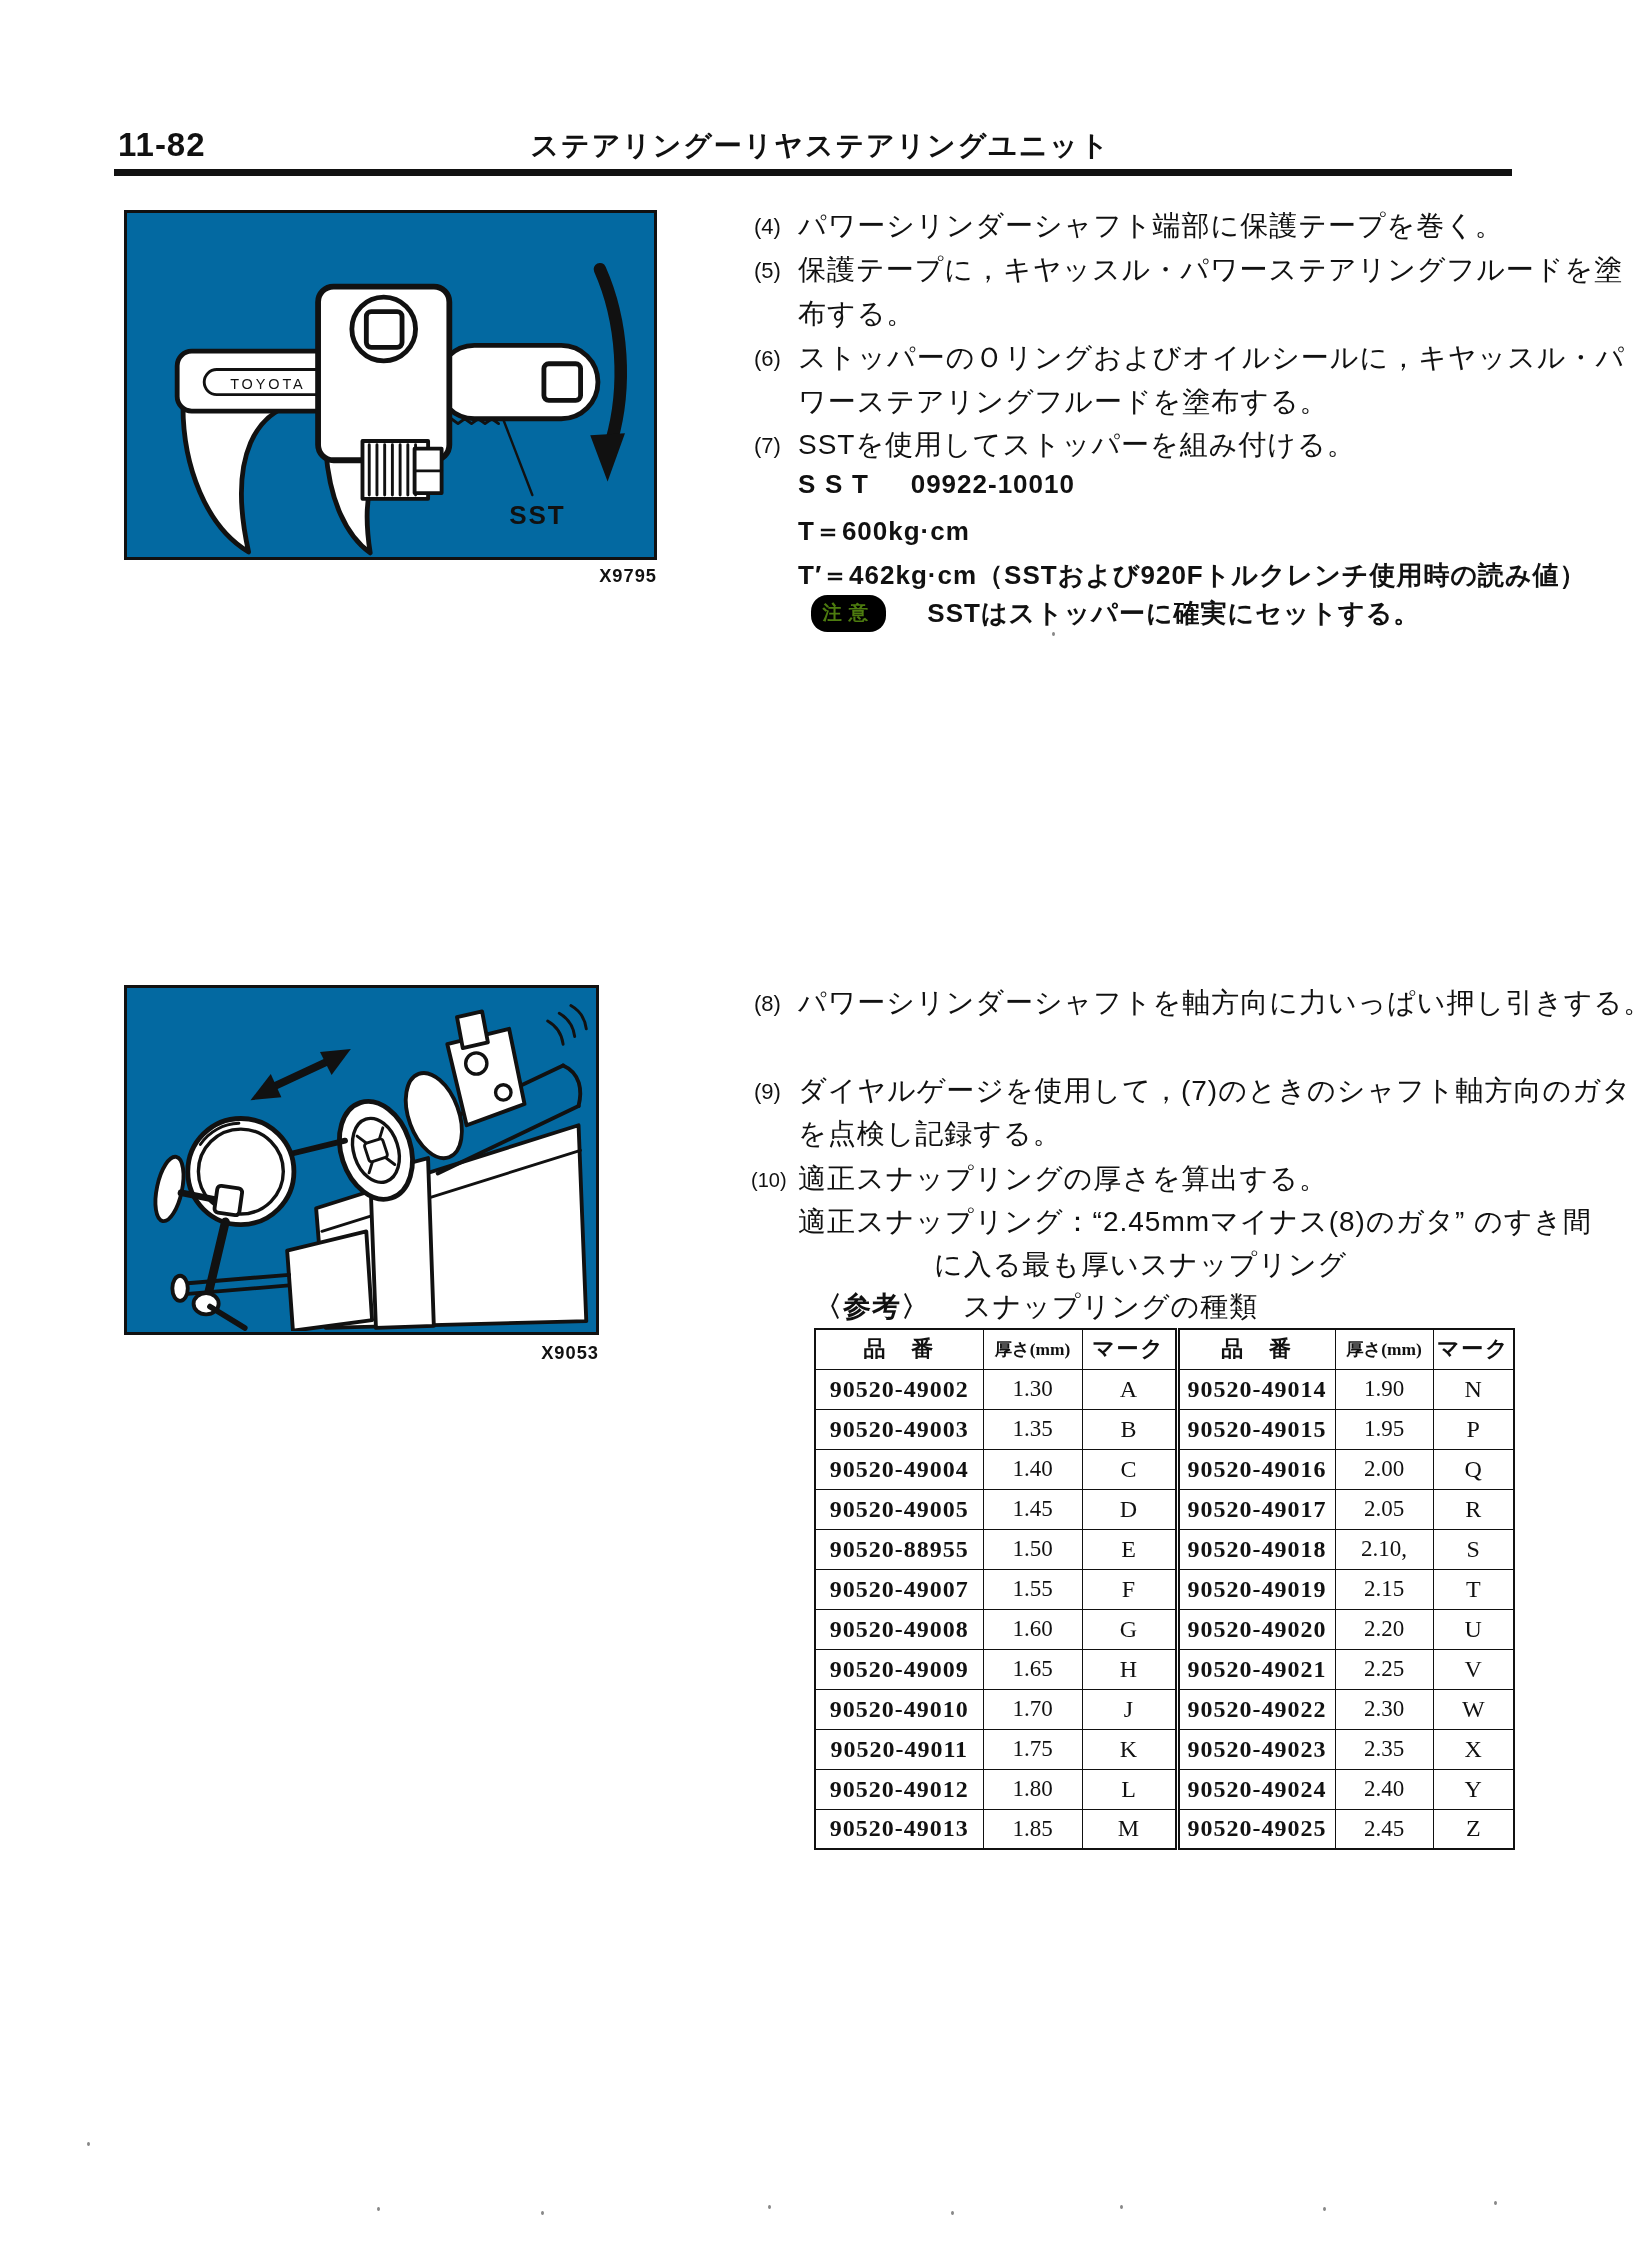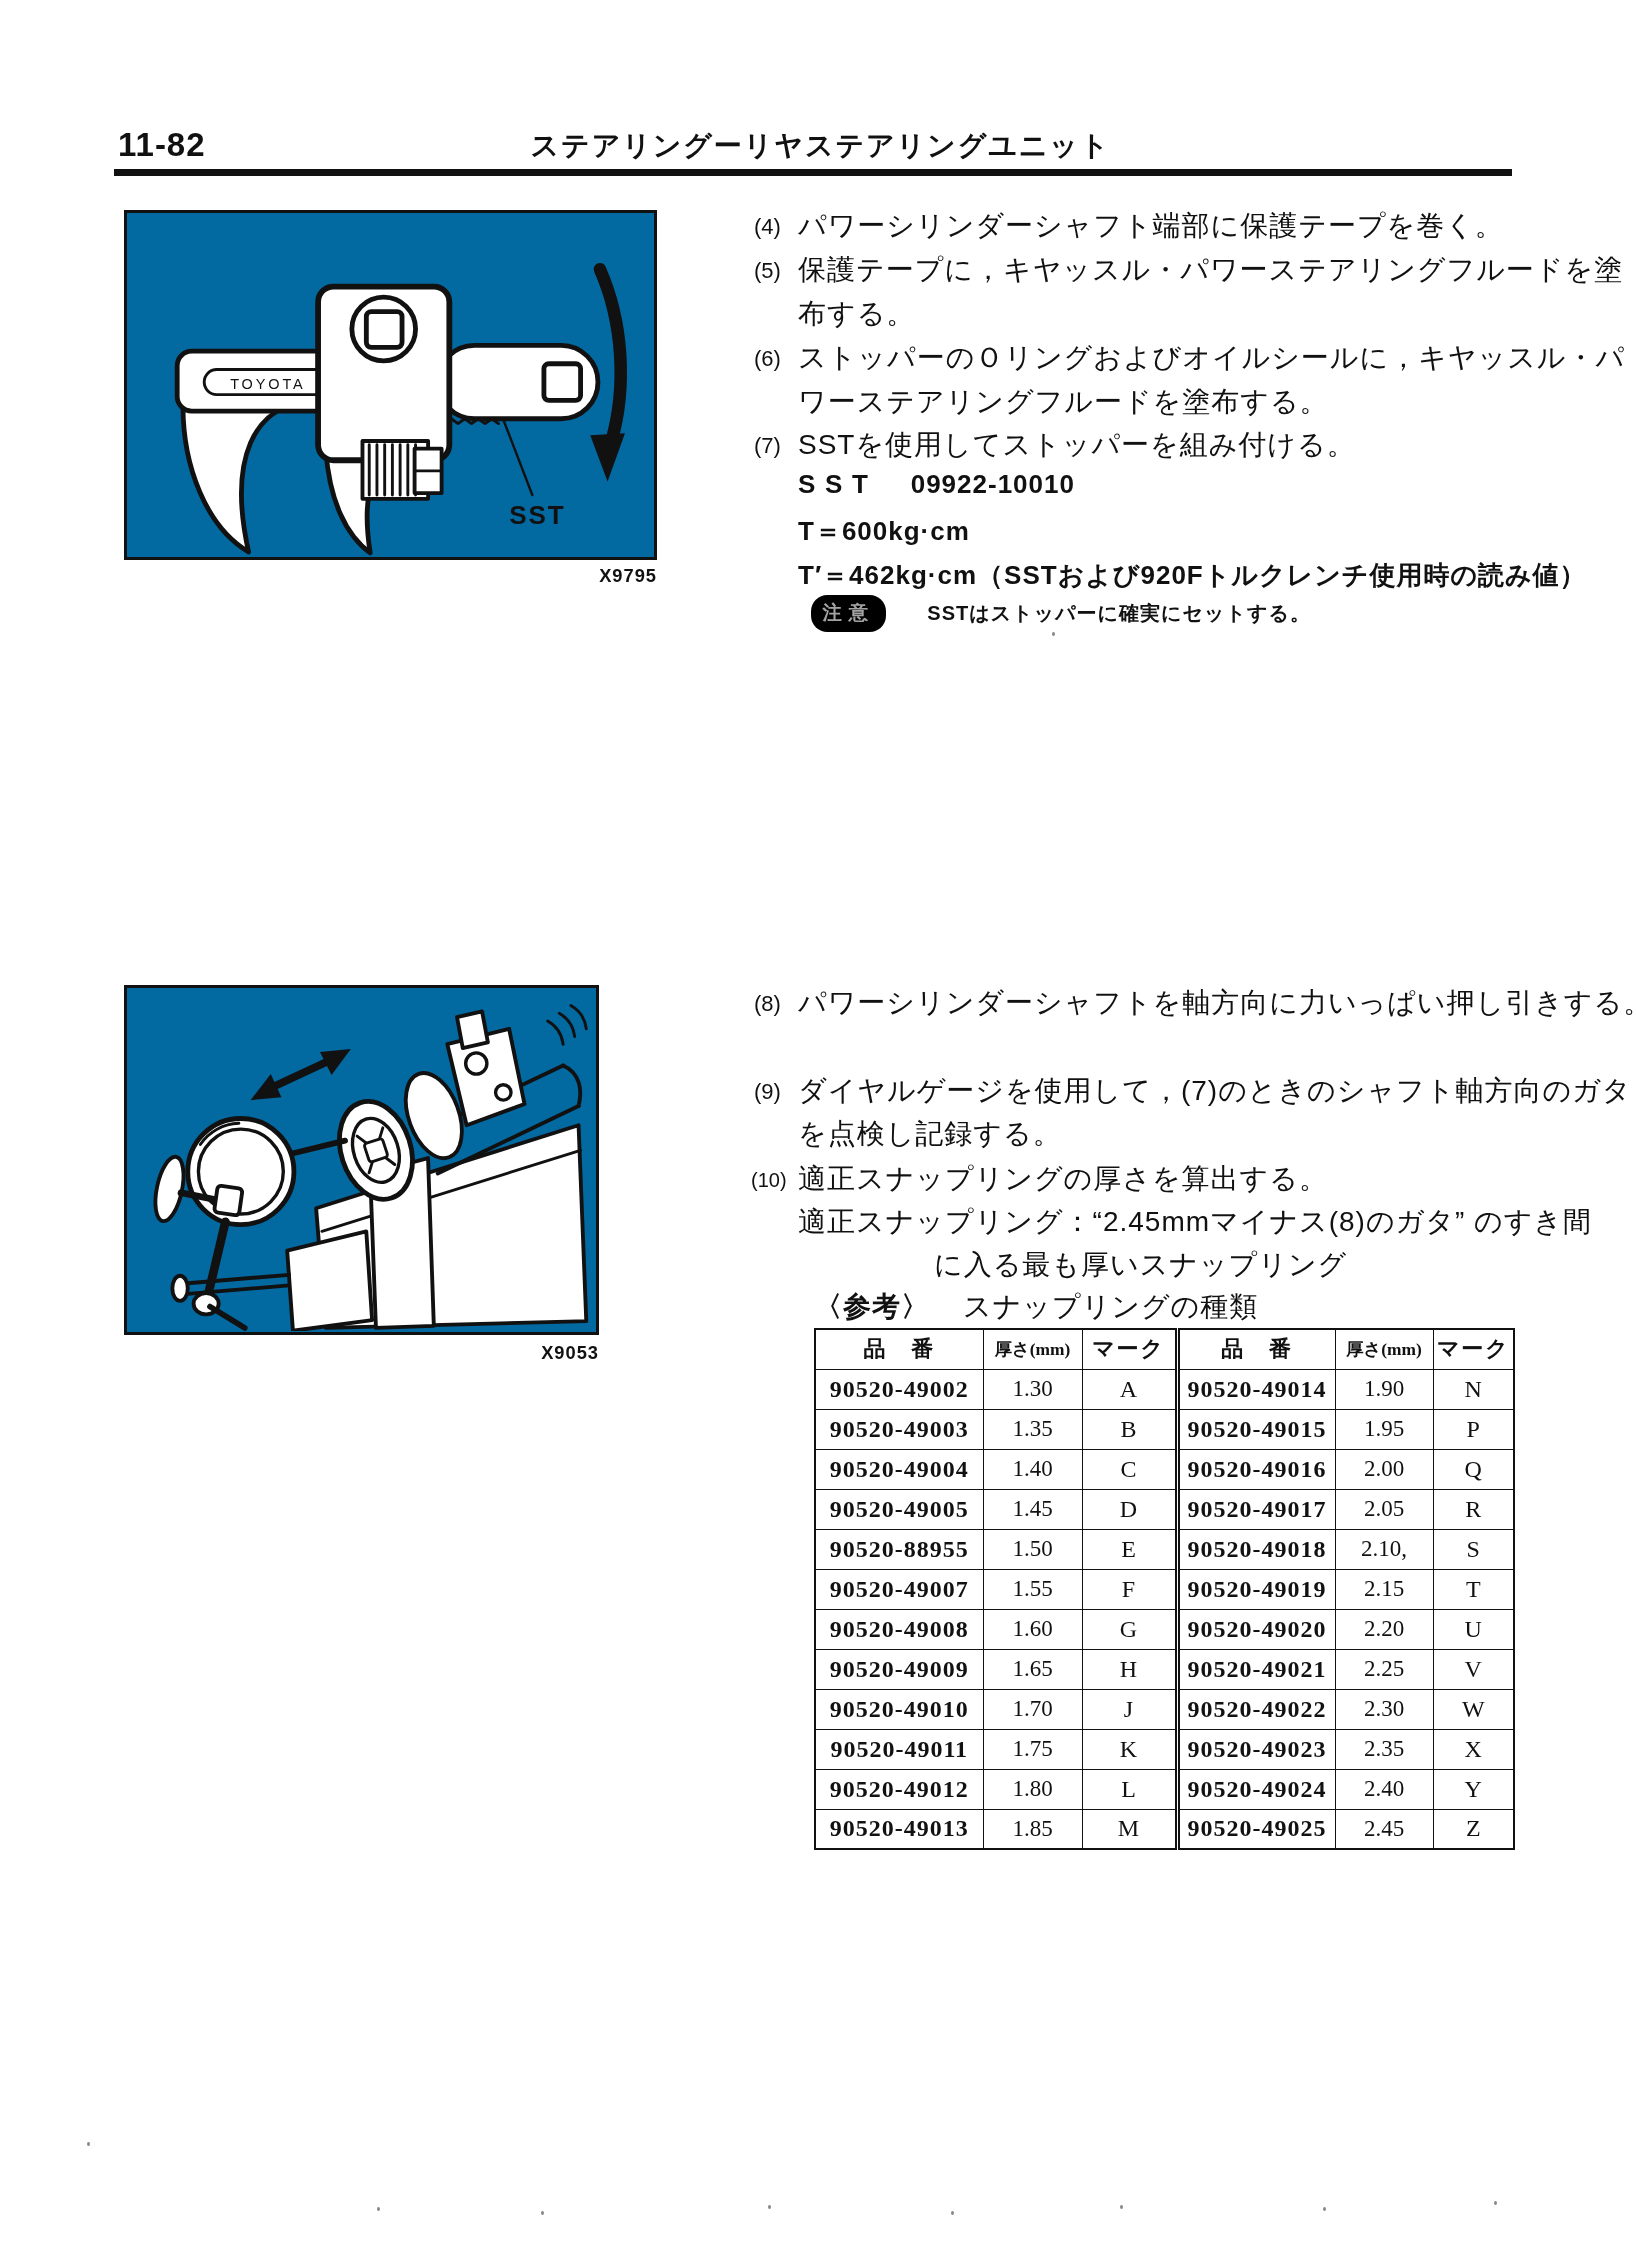--- a/index.html
+++ b/index.html
@@ -28,23 +28,23 @@
   svg .ln { stroke:var(--ink); fill:none; stroke-linecap:round; stroke-linejoin:round; }
   svg .sh { stroke:var(--ink); fill:#fff; stroke-linejoin:round; }
   svg .fl { fill:var(--ink); stroke:none; }
 
   
   .line { position:absolute; white-space:nowrap; }
   .jp { font-family:Liberation Sans, sans-serif; font-size:28px; letter-spacing:1px; }
   .num { display:inline-block; width:44px; font-size:22px; letter-spacing:0; vertical-align:1px; }
   .spec { font-size:26px; font-weight:bold; letter-spacing:1px;text-align:right; }
   .spec .sst { letter-spacing:9.7px; margin-right:33px; }
-  .note-badge { display:inline-block; background:#000; color:#a3a3a3; border-radius:16.4px;
+  .note-badge { display:inline-block; background:#000; color:#4d7c0f; border-radius:16.4px;
     padding:3.9px 11.6px 5.8px; font-size:19.3px; font-weight:bold; letter-spacing:6.8px; vertical-align:middle; }
-  .note-text { font-size:20px; font-weight:bold; margin-left:41px; letter-spacing:1px; vertical-align:middle; }
+  .note-text { font-size:26px; font-weight:bold; margin-left:41px; letter-spacing:1px; vertical-align:middle; }
   .ref-label { font-weight:bold; margin-right:33px; }
 
   
   .snap-table { position:absolute; left:814px; top:1328px; width:699px;
     border-collapse:collapse; table-layout:fixed; border:2.9px solid var(--ink);
     font-family:"Liberation Serif","DejaVu Serif",serif; }
   .snap-table th, .snap-table td { border:1.9px solid var(--ink); height:40px; padding:0;
     text-align:center; vertical-align:middle; overflow:hidden; }
   .snap-table th { font-size:22px; font-weight:bold; letter-spacing:1.9px; }
   .snap-table th.small { font-size:17.4px; letter-spacing:0; }

